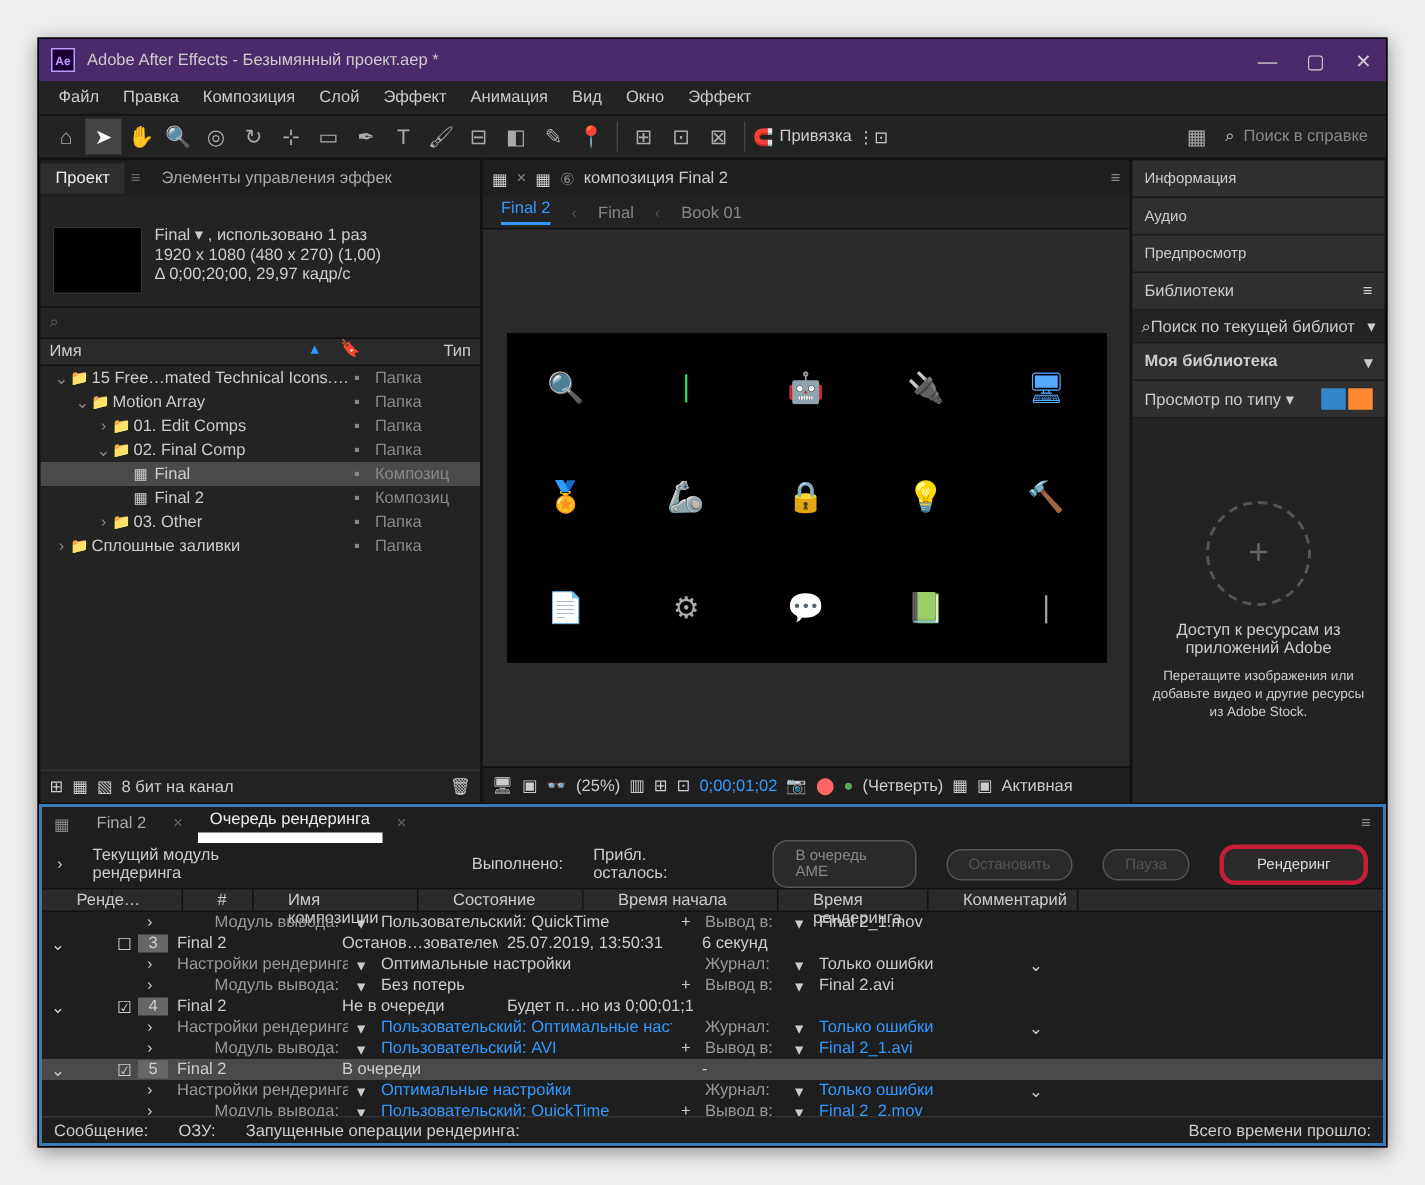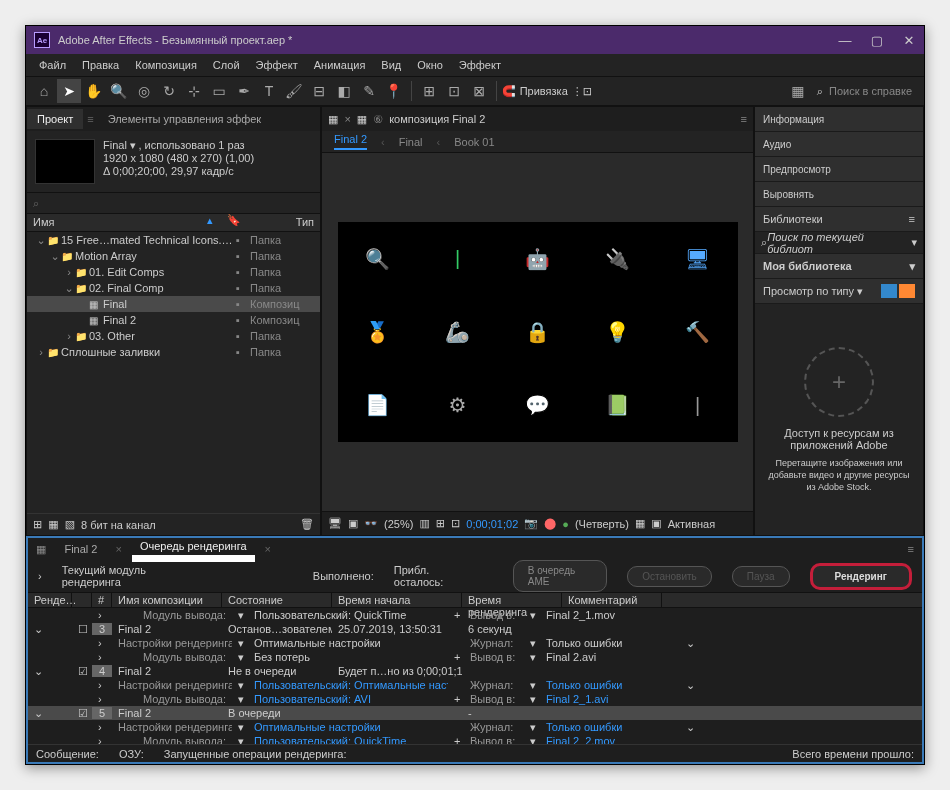--- a/index.html
+++ b/index.html
@@ -19,21 +19,21 @@
 .spacer { flex: 1; }
 .searchbox { display: flex; align-items: center; gap: 6px; padding: 0 6px; }
 .main { flex: 1; display: flex; min-height: 0; }
 .panel { background: #232323; border: 1px solid #111; display: flex; flex-direction: column; }
 .pleft { width: 295px; }
 .pcenter { flex: 1; }
 .pright { width: 170px; }
 .ptabs { height: 24px; display: flex; align-items: center; background: #1e1e1e; font-size: 10px; }
 .ptab { padding: 4px 10px; cursor: pointer; color: #aaa; }
 .ptab.active { background: #2f2f2f; color: #eee; }
-.projhead { display: flex; padding: 8px; gap: 8px; align-items: flex-start; }
+.projhead { display: flex; padding: 8px; gap: 8px; align-items: flex-start; margin-top: 12px; }
 .thumb { width: 60px; height: 45px; background: #000; border: 1px solid #333; }
 .projinfo { font-size: 10px; line-height: 13px; color: #aaa; }
 .projsearch { height: 22px; border-top: 1px solid #111; border-bottom: 1px solid #111; display: flex; align-items: center; padding: 0 6px; color: #666; }
 .colhead { height: 18px; display: flex; background: #2a2a2a; border-bottom: 1px solid #111; font-size: 10px; }
 .colhead .c1 { width: 180px; padding: 2px 6px; }
 .colhead .c2 { flex: 1; padding: 2px 6px; text-align: right; }
 .tree { flex: 1; overflow-y: auto; overflow-x: hidden; background: #232323; }
 .trow { height: 16px; display: flex; align-items: center; font-size: 10px; white-space: nowrap; }
 .trow.sel { background: #4a4a4a; }
 .trow .arr { width: 12px; text-align: center; color: #888; }
@@ -53,23 +53,23 @@
 .libsearch { height: 22px; display: flex; align-items: center; padding: 0 6px; font-size: 10px; color: #888; border-bottom: 1px solid #1a1a1a; }
 .libbody { flex: 1; display: flex; flex-direction: column; align-items: center; justify-content: center; padding: 10px; text-align: center; font-size: 10px; color: #888; }
 .addcircle { width: 70px; height: 70px; border: 2px dashed #555; border-radius: 50%; display: flex; align-items: center; justify-content: center; font-size: 24px; color: #666; margin-bottom: 10px; }
 .renderq { height: 228px; background: #1e1e1e; border: 2px solid #3a7ab8; display: flex; flex-direction: column; font-size: 10px; }
 .rqtabs { height: 22px; display: flex; align-items: center; gap: 10px; padding: 0 8px; }
 .rqtab { padding: 3px 8px; cursor: pointer; color: #aaa; }
 .rqtab.active { color: #eee; border-bottom: 7px solid #ffffff; }
 .rqstatus { height: 32px; display: flex; align-items: center; padding: 0 10px; gap: 20px; }
 .rqbtn { padding: 4px 14px; border: 1px solid #555; border-radius: 10px; background: #2a2a2a; color: #888; cursor: pointer; font-size: 10px; }
 .rqbtn.disabled { color: #555; }
-.rqbtn.render { border: 3px solid #c41e3a; color: #ddd; padding: 5px 22px; font-weight: bold; }
+.rqbtn.render { border: 3px solid #c41e3a; color: #ddd; padding: 5px 22px; }
 .rqhead { height: 16px; display: flex; background: #2a2a2a; border-top: 1px solid #111; border-bottom: 1px solid #111; font-size: 9px; color: #999; }
-.rqhead > div { padding: 1px 6px; border-right: 1px solid #111; }
+.rqhead > div { padding: 1px 23px; border-right: 1px solid #111; }
 .rqbody { flex: 1; overflow-y: auto; overflow-x: hidden; }
 .rqrow { display: flex; height: 14px; align-items: center; font-size: 9px; white-space: nowrap; }
 .rqrow.sel { background: #4a4a4a; }
 .rqrow > div { padding: 0 6px; overflow: hidden; }
 .blue { color: #3399ff; }
 .rqfoot { height: 18px; border-top: 1px solid #333; display: flex; align-items: center; padding: 0 8px; gap: 20px; font-size: 9px; color: #888; }
 .viewbtns { margin-left: auto; display: flex; gap: 2px; }
 .vbtn { width: 16px; height: 14px; border: 1px solid #555; cursor: pointer; }
 .vbtn.active { background: #3388cc; border-color: #3388cc; }
 </style>
@@ -284,29 +284,28 @@
         <span>▣</span>
         <span>Активная</span>
       </div>
     </div>
 
     <div class="panel pright">
       <div id="rpanels">
             <div class="rpanel-item">Информация</div>
             <div class="rpanel-item">Аудио</div>
             <div class="rpanel-item">Предпросмотр</div>
-            <div class="rpanel-item">Выровнять</div>
           </div>
       <div class="rpanel-item" style="justify-content:space-between">
         <span>Библиотеки</span>
             <span>≡</span>
       </div>
       <div class="libsearch">
         <span>⌕ </span>
-        <span style="font-style:italic">Поиск по текущей библиот</span>
+        <span style="">Поиск по текущей библиот</span>
         <span style="margin-left:auto">▾</span>
       </div>
       <div class="rpanel-item" style="justify-content:space-between;font-weight:bold">
         <span>Моя библиотека</span>
             <span>▾</span>
       </div>
       <div class="rpanel-item" style="justify-content:space-between">
         <span><span>Просмотр по типу</span> ▾</span>
         <span class="viewbtns">
           <span class="vbtn active"></span>

